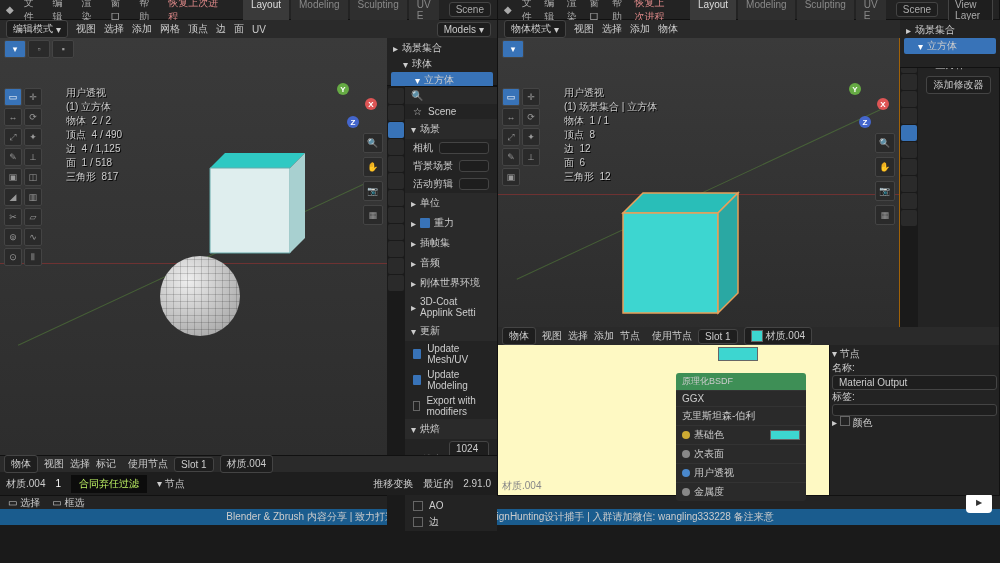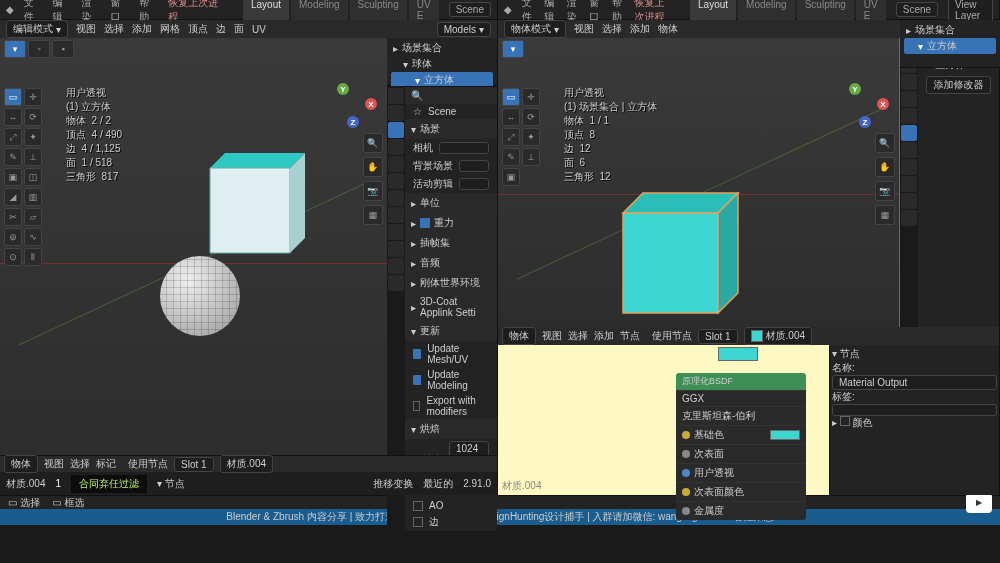--- a/index.html
+++ b/index.html
@@ -412,24 +412,20 @@
               </div>
             <div class="node-row">
                 <span class="socket" style="background:#888"></span>
                 <span>次表面</span>
               </div>
             <div class="node-row">
                 <span class="socket" style="background:#4a88cc"></span>
                 <span>用户透视</span>
               </div>
             <div class="node-row">
-                <span class="socket" style="background:#ccaa33"></span>
-                <span>次表面颜色</span>
-              </div>
-            <div class="node-row">
                 <span class="socket" style="background:#888"></span>
                 <span>金属度</span>
               </div>
           </div>
           <div style="position:absolute;left:4px;bottom:2px;color:#888">材质.004</div>
         </div>
         <div style="width:170px;background:#232323;border-left:1px solid #111;padding:2px">
           <div class="hdr">▾ <span>节点</span></div>
           <div class="row-p"><span>名称:</span><div class="dd" style="flex:1">
                 <span>Material Output</span>

